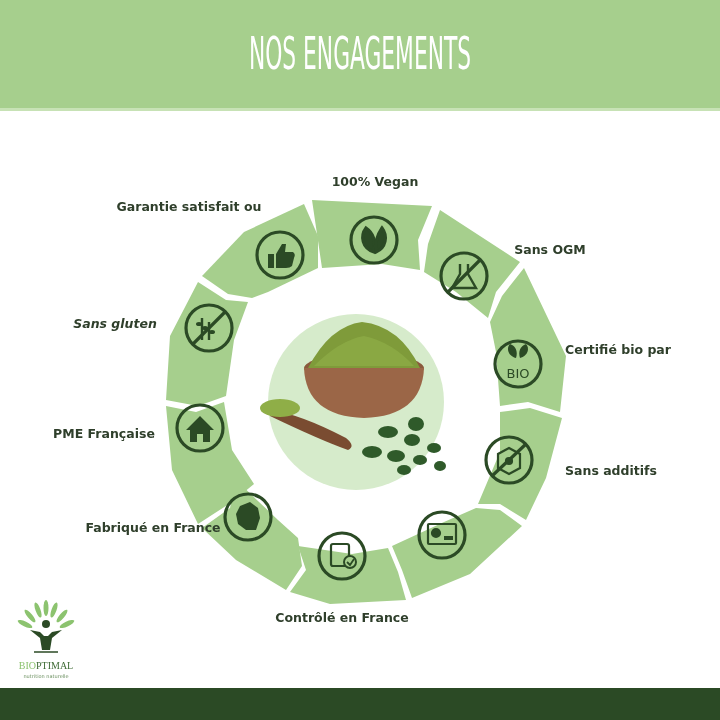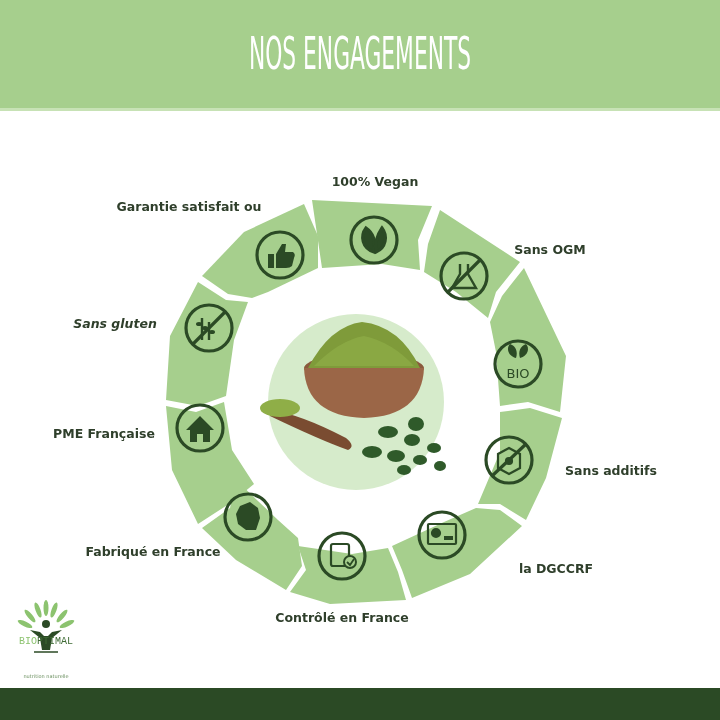--- a/index.html
+++ b/index.html
@@ -4,21 +4,21 @@
 <style>
   html,body{margin:0;padding:0;}
   body{width:720px;height:720px;position:relative;overflow:hidden;background:#ffffff;font-family:"DejaVu Sans",sans-serif;}
   .header{position:absolute;left:0;top:0;width:720px;height:108px;background:#a6cf8d;}
   .header-line{position:absolute;left:0;top:108px;width:720px;height:3px;background:#c7e2b5;}
   .title{position:absolute;left:0;top:28px;width:720px;text-align:center;color:#ffffff;font-family:"DejaVu Sans Condensed","DejaVu Sans",sans-serif;font-size:44px;letter-spacing:0px;transform:scaleX(0.55);transform-origin:center;font-weight:normal;}
   .footer{position:absolute;left:0;top:688px;width:720px;height:32px;background:#2b4a25;}
   .label{position:absolute;color:#2f3f2b;font-weight:bold;font-size:12.5px;line-height:16px;text-align:center;white-space:nowrap;}
   svg.ring{position:absolute;left:0;top:0;}
   .logo{position:absolute;left:14px;top:596px;width:64px;height:86px;}
-  .logo-text{position:absolute;left:14px;top:636px;width:64px;text-align:center;font-size:10px;color:#3f6b35;font-family:Liberation Mono, monospace;letter-spacing:0px;}
+  .logo-text{position:absolute;left:14px;top:660px;width:64px;text-align:center;font-size:10px;color:#3f6b35;font-family:Liberation Serif, serif;letter-spacing:0px;}
   .logo-sub{position:absolute;left:14px;top:673px;width:64px;text-align:center;font-size:5px;color:#6a8f5e;}
 </style>
 </head>
 <body>
 
 <div class="header"></div>
 <div class="header-line"></div>
 <div class="title">NOS ENGAGEMENTS</div>
 
 <svg class="ring" width="720" height="720" viewBox="0 0 720 720">
@@ -124,27 +124,27 @@
       <circle cx="280" cy="255" r="23"></circle>
       <path d="M268,254 L274,254 L274,268 L268,268 Z" fill="#2b4a25" stroke="none"></path>
       <path d="M276,254 L282,244 L286,244 L285,252 L293,252 Q296,254 294,258 L292,266 Q290,268 286,268 L276,268 Z" fill="#2b4a25" stroke="none"></path>
     </g>
   </g>
 </svg>
 
 <div class="label" style="left:320px;top:174px;width:110px;">100% Vegan</div>
 <div class="label" style="left:500px;top:242px;width:100px;">Sans OGM</div>
 <div class="label" style="left:548px;top:342px;width:140px;">
+  <div>Certifié bio par</div>
 </div>
 <div class="label" style="left:556px;top:463px;width:110px;">Sans additifs</div>
 <div class="label" style="left:488px;top:561px;width:136px;">
-  <div>la DGCCRF</div>
 </div>
 <div class="label" style="left:272px;top:610px;width:140px;">Contrôlé en France</div>
-<div class="label" style="left:78px;top:544px;width:150px;">Fabriqué en France</div>
+<div class="label" style="left:78px;top:520px;width:150px;">Fabriqué en France</div>
 <div class="label" style="left:44px;top:426px;width:120px;">PME Française</div>
 <div class="label" style="left:70px;top:316px;width:90px;font-style:italic;">Sans gluten</div>
 <div class="label" style="left:114px;top:199px;width:150px;">
   <div>Garantie satisfait ou</div>
 </div>
 
 <svg class="logo" viewBox="0 0 64 86">
   <g>
     <g fill="#8cc36f">
       <ellipse cx="32" cy="12" rx="2.5" ry="8"></ellipse>

